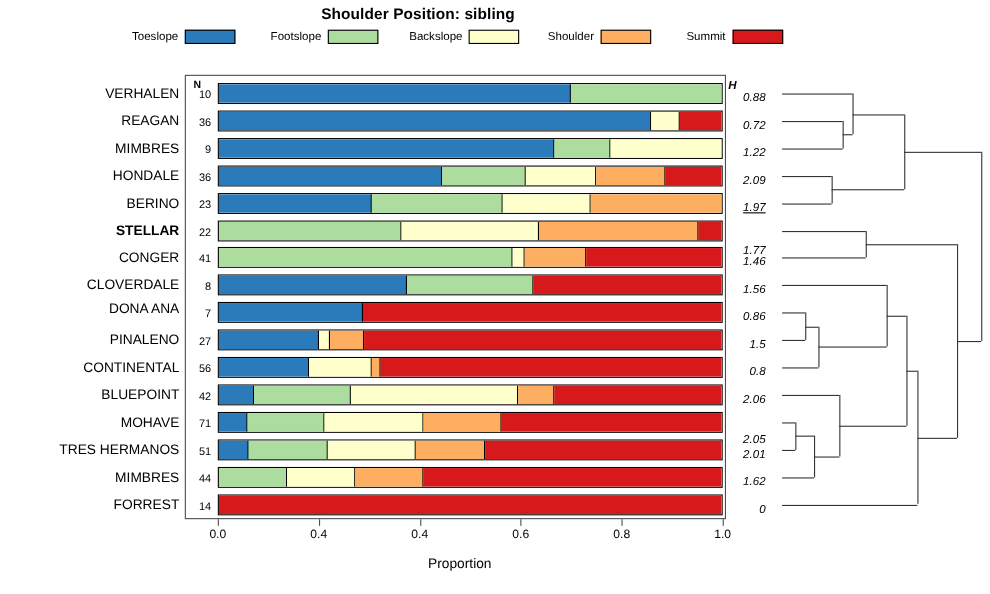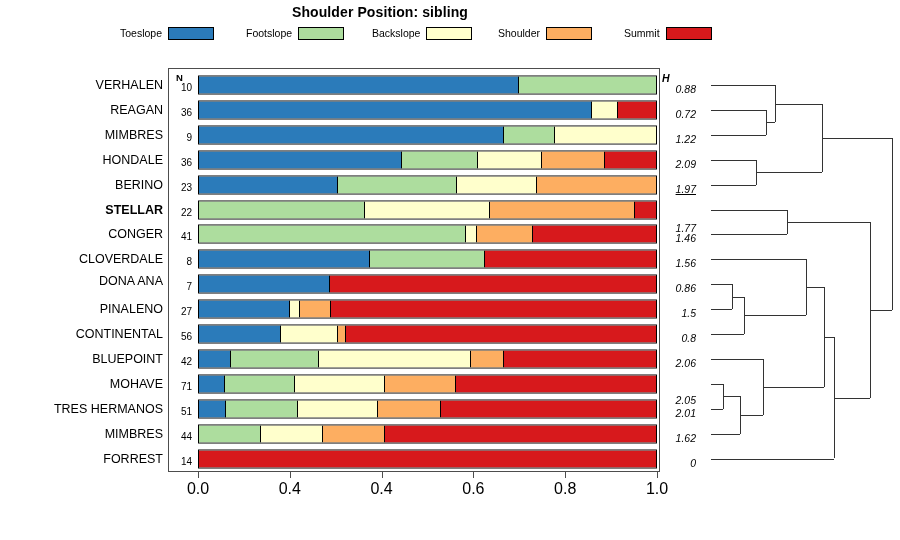--- a/index.html
+++ b/index.html
@@ -38,21 +38,21 @@
   .hval{position:absolute;font-size:10.5px;font-style:italic;text-align:right;
         transform:translateY(-50%);}
   .hhdr{position:absolute;font-size:10.5px;font-weight:bold;font-style:italic;}
 
   .bar{position:absolute;height:19px;transform:translateY(-50%);
        border:1.4px solid #000;box-sizing:border-box;display:flex;overflow:hidden;}
   .seg{height:100%;box-sizing:border-box;border-right:1.2px solid #000;}
   .seg:last-child{border-right:none;}
 
   .tick{position:absolute;width:1px;height:6px;background:#4d4d4d;}
-  .ticklab{position:absolute;font-size:16px;text-align:center;width:60px;}
+  .ticklab{position:absolute;font-size:11px;text-align:center;width:60px;}
   .xaxis-title{position:absolute;font-size:12.5px;text-align:center;}
 
   .dendro{position:absolute;left:700px;top:60px;width:196px;height:412px;}
   .dline{position:absolute;background:#333;}
 </style>
 </head>
 <body>
 
 <div id="root">
 
@@ -240,20 +240,21 @@
       <div class="ticklab" style="left: 443.4px; top: 480px;">0.6</div>
       <div class="tick" style="left: 565.2px; top: 472px;"></div>
       <div class="ticklab" style="left: 535.2px; top: 480px;">0.8</div>
       <div class="tick" style="left: 657px; top: 472px;"></div>
       <div class="ticklab" style="left: 627px; top: 480px;">1.0</div>
     </div>
 
   <div class="nhdr" style="left:176px;top:72px;">N</div>
   <div class="hhdr" style="left:662px;top:72px;">H</div>
 
+  <div class="xaxis-title" style="left:318px;top:505px;width:200px;">Proportion</div>
 
   <div class="dendro" id="dendro">
       <div class="dline" style="left: 11px; top: 49.9px; width: 55px; height: 1px;"></div>
       <div class="dline" style="left: 11px; top: 74.8px; width: 55px; height: 1px;"></div>
       <div class="dline" style="left: 66px; top: 49.9px; width: 1px; height: 24.9px;"></div>
       <div class="dline" style="left: 11px; top: 25px; width: 64px; height: 1px;"></div>
       <div class="dline" style="left: 66px; top: 62.35px; width: 9px; height: 1px;"></div>
       <div class="dline" style="left: 75px; top: 25px; width: 1px; height: 37.35px;"></div>
       <div class="dline" style="left: 11px; top: 99.7px; width: 45px; height: 1px;"></div>
       <div class="dline" style="left: 11px; top: 124.6px; width: 45px; height: 1px;"></div>

